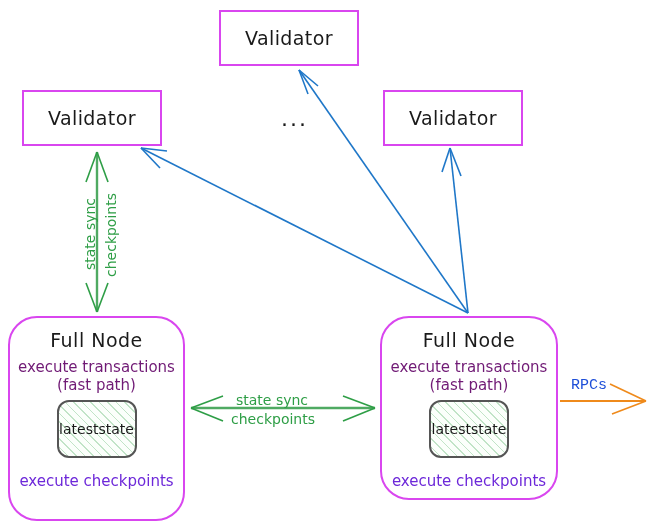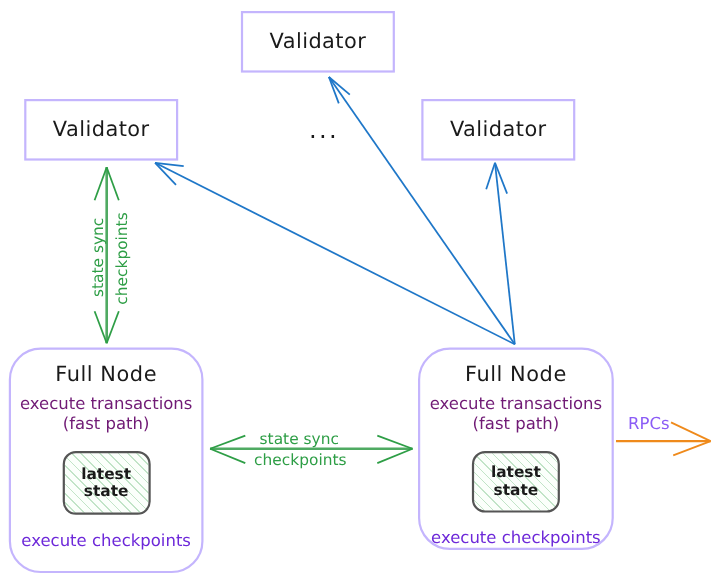--- a/index.html
+++ b/index.html
@@ -24,21 +24,21 @@
     position: absolute;
     left: 0; top: 0;
     width: 651px;
     height: 526px;
     pointer-events: none;
   }
   .node-box {
     position: absolute;
     box-sizing: border-box;
     background: #ffffff;
-    border: 2px solid #c4b5fd;
+    border: 2px solid #d946ef;
   }
   .validator-box {
     display: flex;
     align-items: center;
     justify-content: center;
   }
   .validator-label {
     font-size: 19px;
     color: #1a1a1a;
     letter-spacing: 0.4px;
@@ -60,56 +60,55 @@
     color: #701a75;
     text-align: center;
     line-height: 1.18;
     margin-top: 8px;
   }
   .latest-state {
     position: relative;
     box-sizing: border-box;
     width: 80px;
     height: 58px;
-    margin-top: 16px;
+    margin-top: 6px;
     border: 2px solid #555555;
     border-radius: 12px;
     background-color: #fbfffb;
     background-image: repeating-linear-gradient(
         45deg,
         rgba(60,165,80,0.30) 0px,
         rgba(60,165,80,0.30) 1px,
         rgba(255,255,255,0) 1px,
         rgba(255,255,255,0) 6px);
     display: flex;
-    flex-direction: column;
+    flex-direction: row;
     align-items: center;
     justify-content: center;
-    font-weight: bold;
   }
   .latest-state span {
     font-size: 14px;
     color: #1a1a1a;
     line-height: 1.15;
   }
   .fullnode-foot {
     font-size: 15px;
     color: #6d28d9;
     margin-top: 14px;
     text-align: center;
   }
   .edge-label {
     position: absolute;
     font-size: 14px;
     line-height: 1.15;
     white-space: nowrap;
   }
   .label-green { color: #2e9e46; }
   .label-blue  { color: #1f77c8; }
-  .label-orange{ color: #8b5cf6; }
+  .label-orange{ color: #1d4ed8; font-family: Liberation Mono, monospace; }
   .vert-label {
     position: absolute;
     font-size: 14px;
     color: #2e9e46;
     white-space: nowrap;
     transform-origin: left top;
     transform: rotate(-90deg);
   }
   .ellipsis-dots {
     position: absolute;

